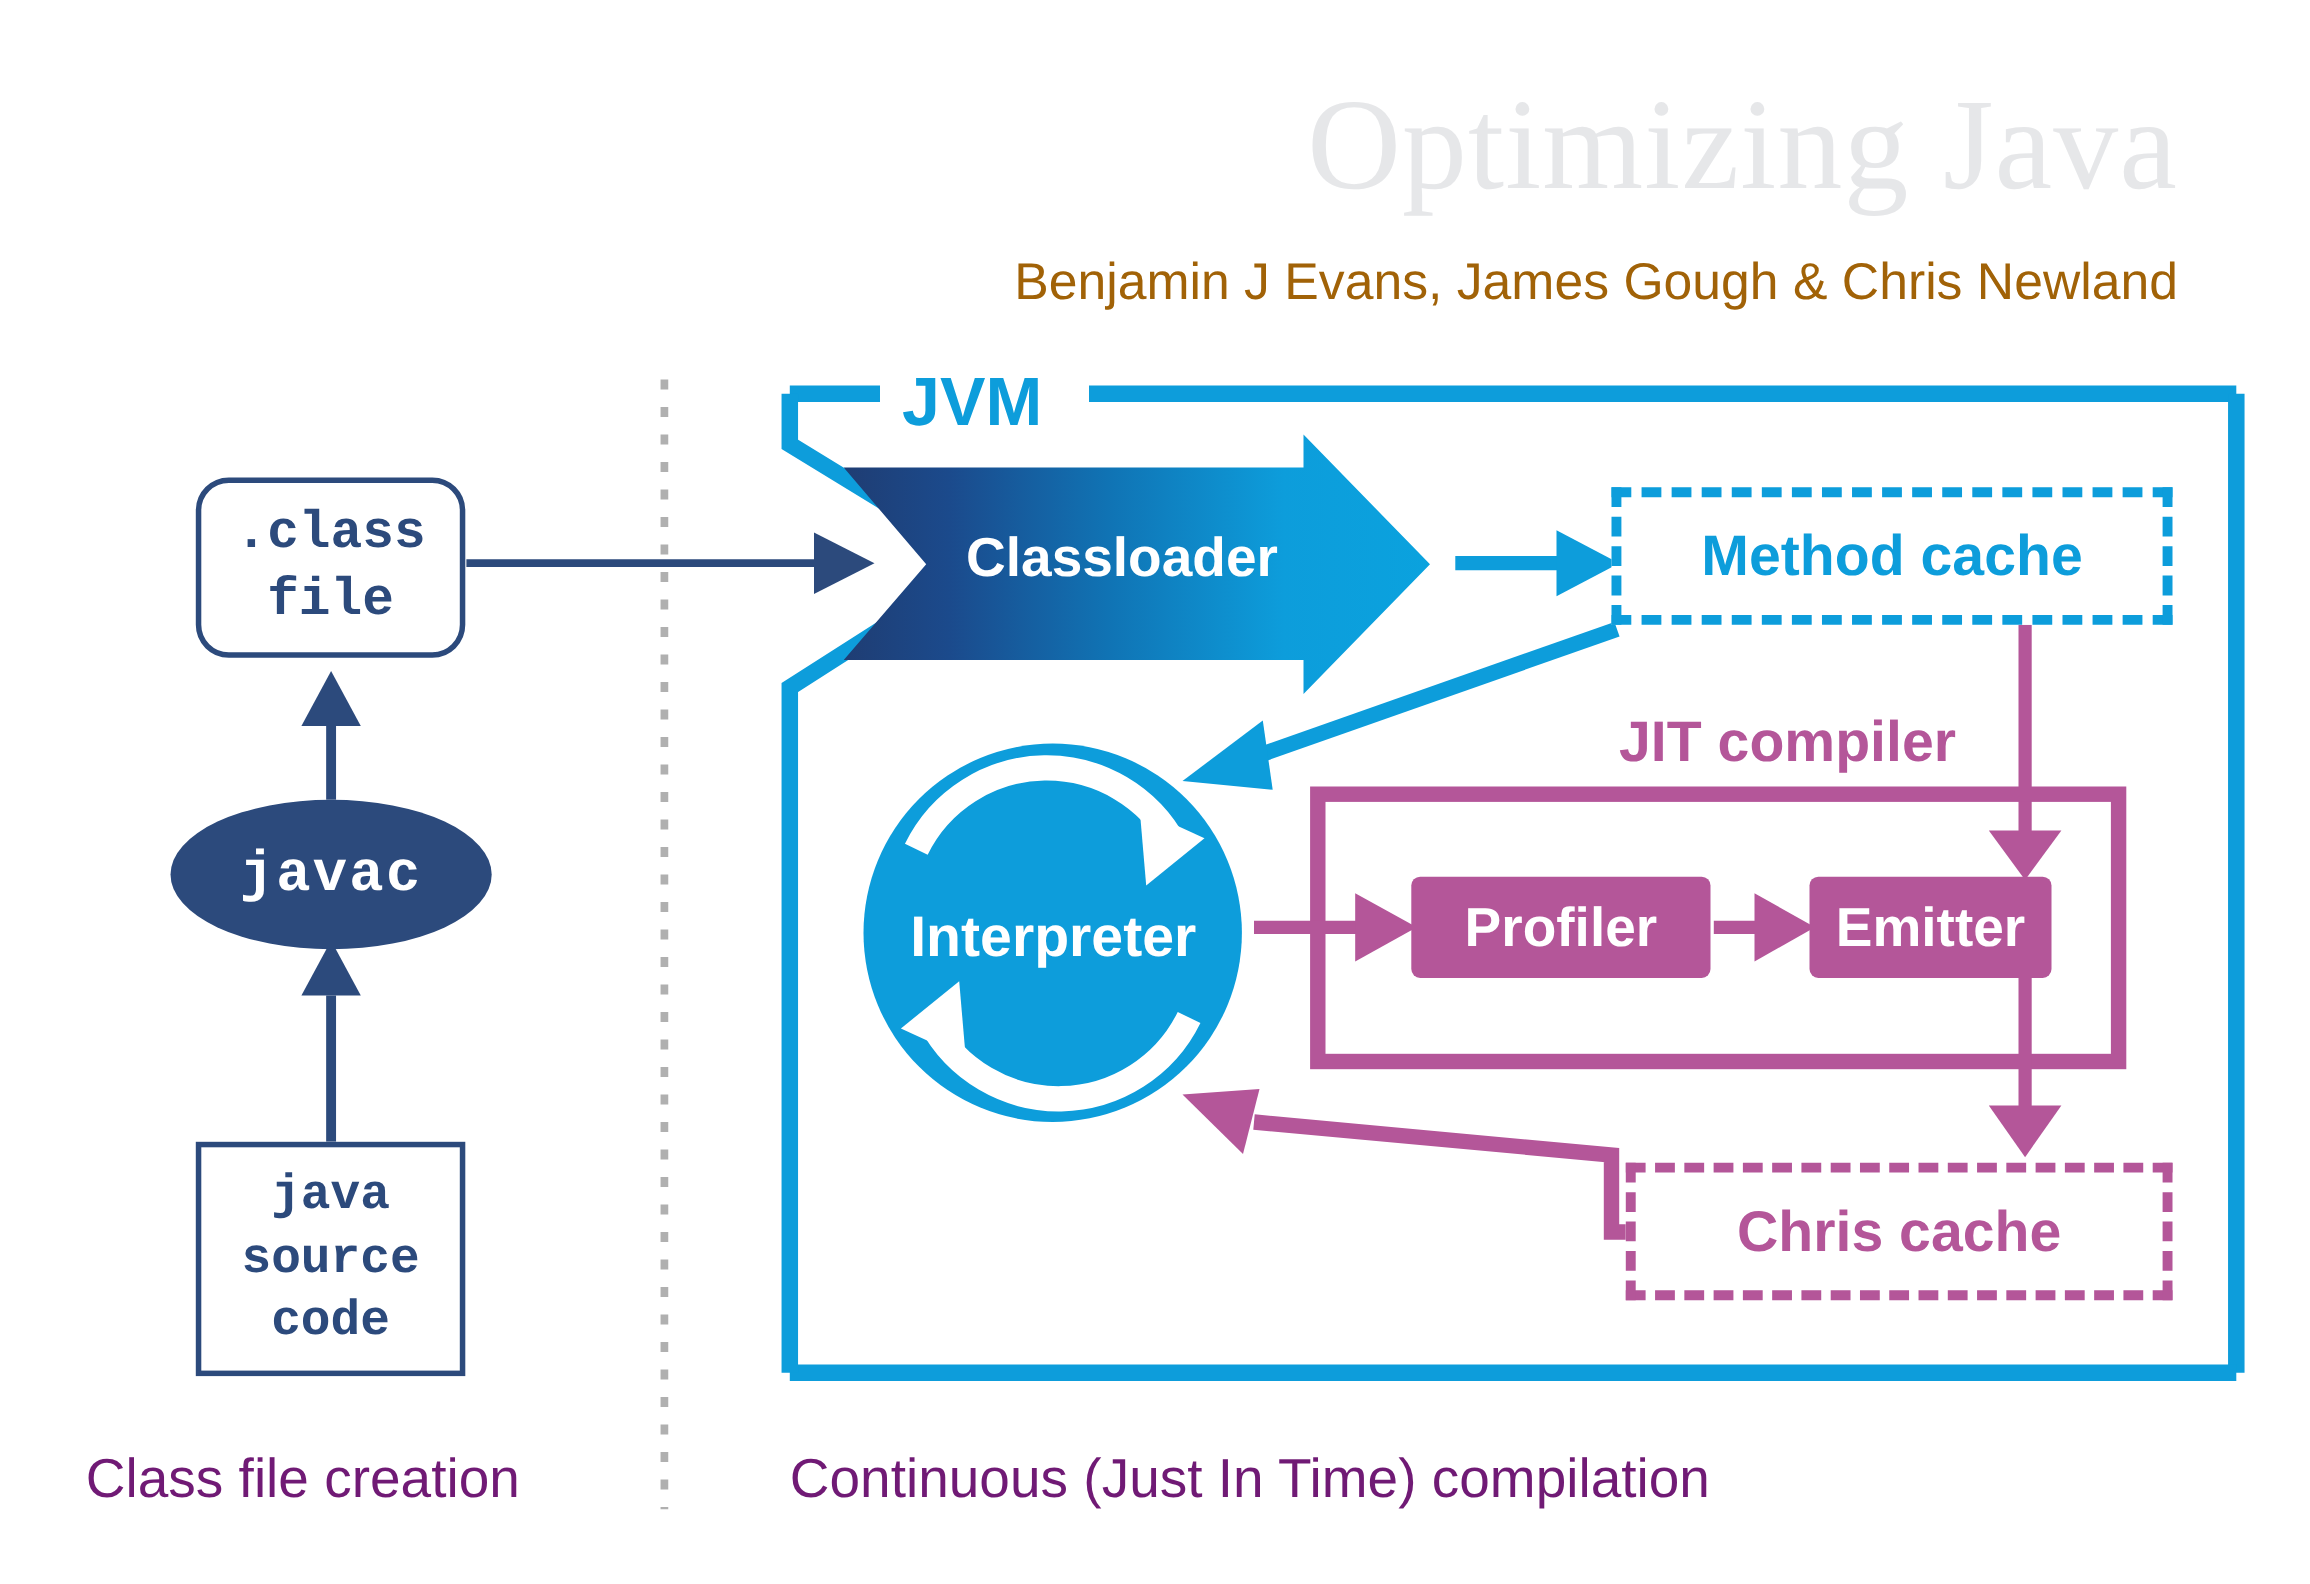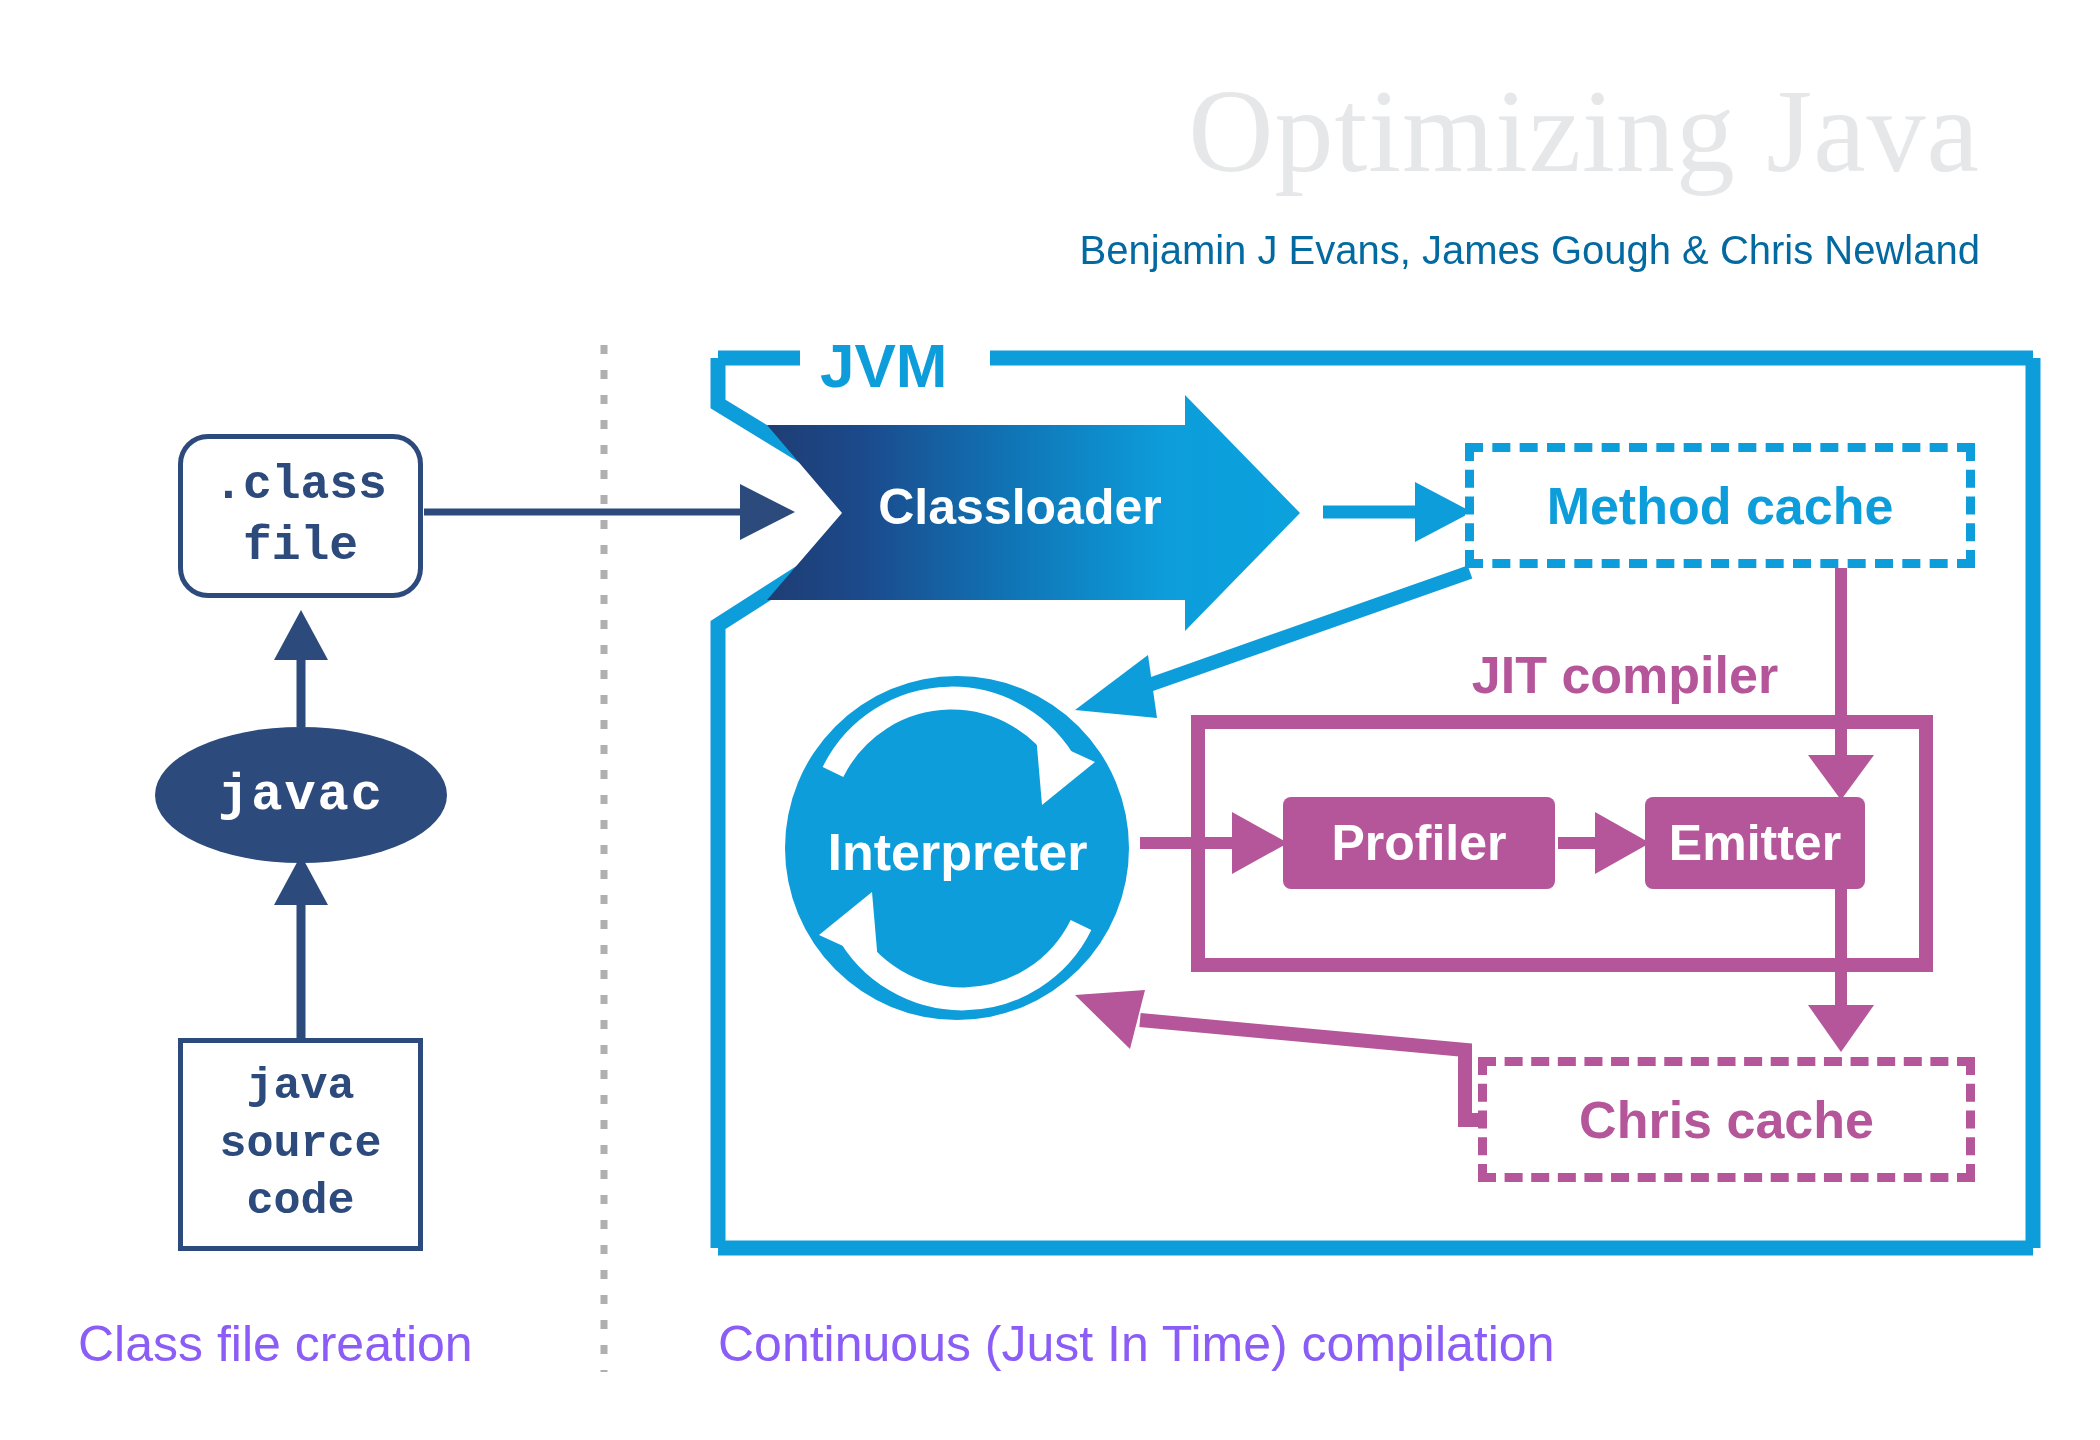--- a/index.html
+++ b/index.html
@@ -37,22 +37,22 @@
     letter-spacing: 1px;
     white-space: nowrap;
   }
   .book-authors {
     position: absolute;
     left: 820px;
     top: 228px;
     width: 1160px;
     text-align: right;
     font-family: "Liberation Sans", sans-serif;
-    font-size: 40px;
-    color: #0369a1;
+    font-size: 47px;
+    color: #a16207;
     white-space: nowrap;
   }
 
   
   .navy-box {
     position: absolute;
     box-sizing: border-box;
     border: 5px solid #2c4a7c;
     background: #ffffff;
     font-family: "Liberation Mono", monospace;
@@ -193,21 +193,21 @@
     left: 1645px;
     top: 797px;
     width: 220px;
     height: 92px;
   }
 
   
   .caption {
     position: absolute;
     font-size: 50px;
-    color: #8b5cf6;
+    color: #701a75;
     white-space: nowrap;
   }
   #caption-left  { left: 78px;  top: 1315px; }
   #caption-right { left: 718px; top: 1315px; }
 </style>
 </head>
 <body>
 
 <div id="stage">
 

